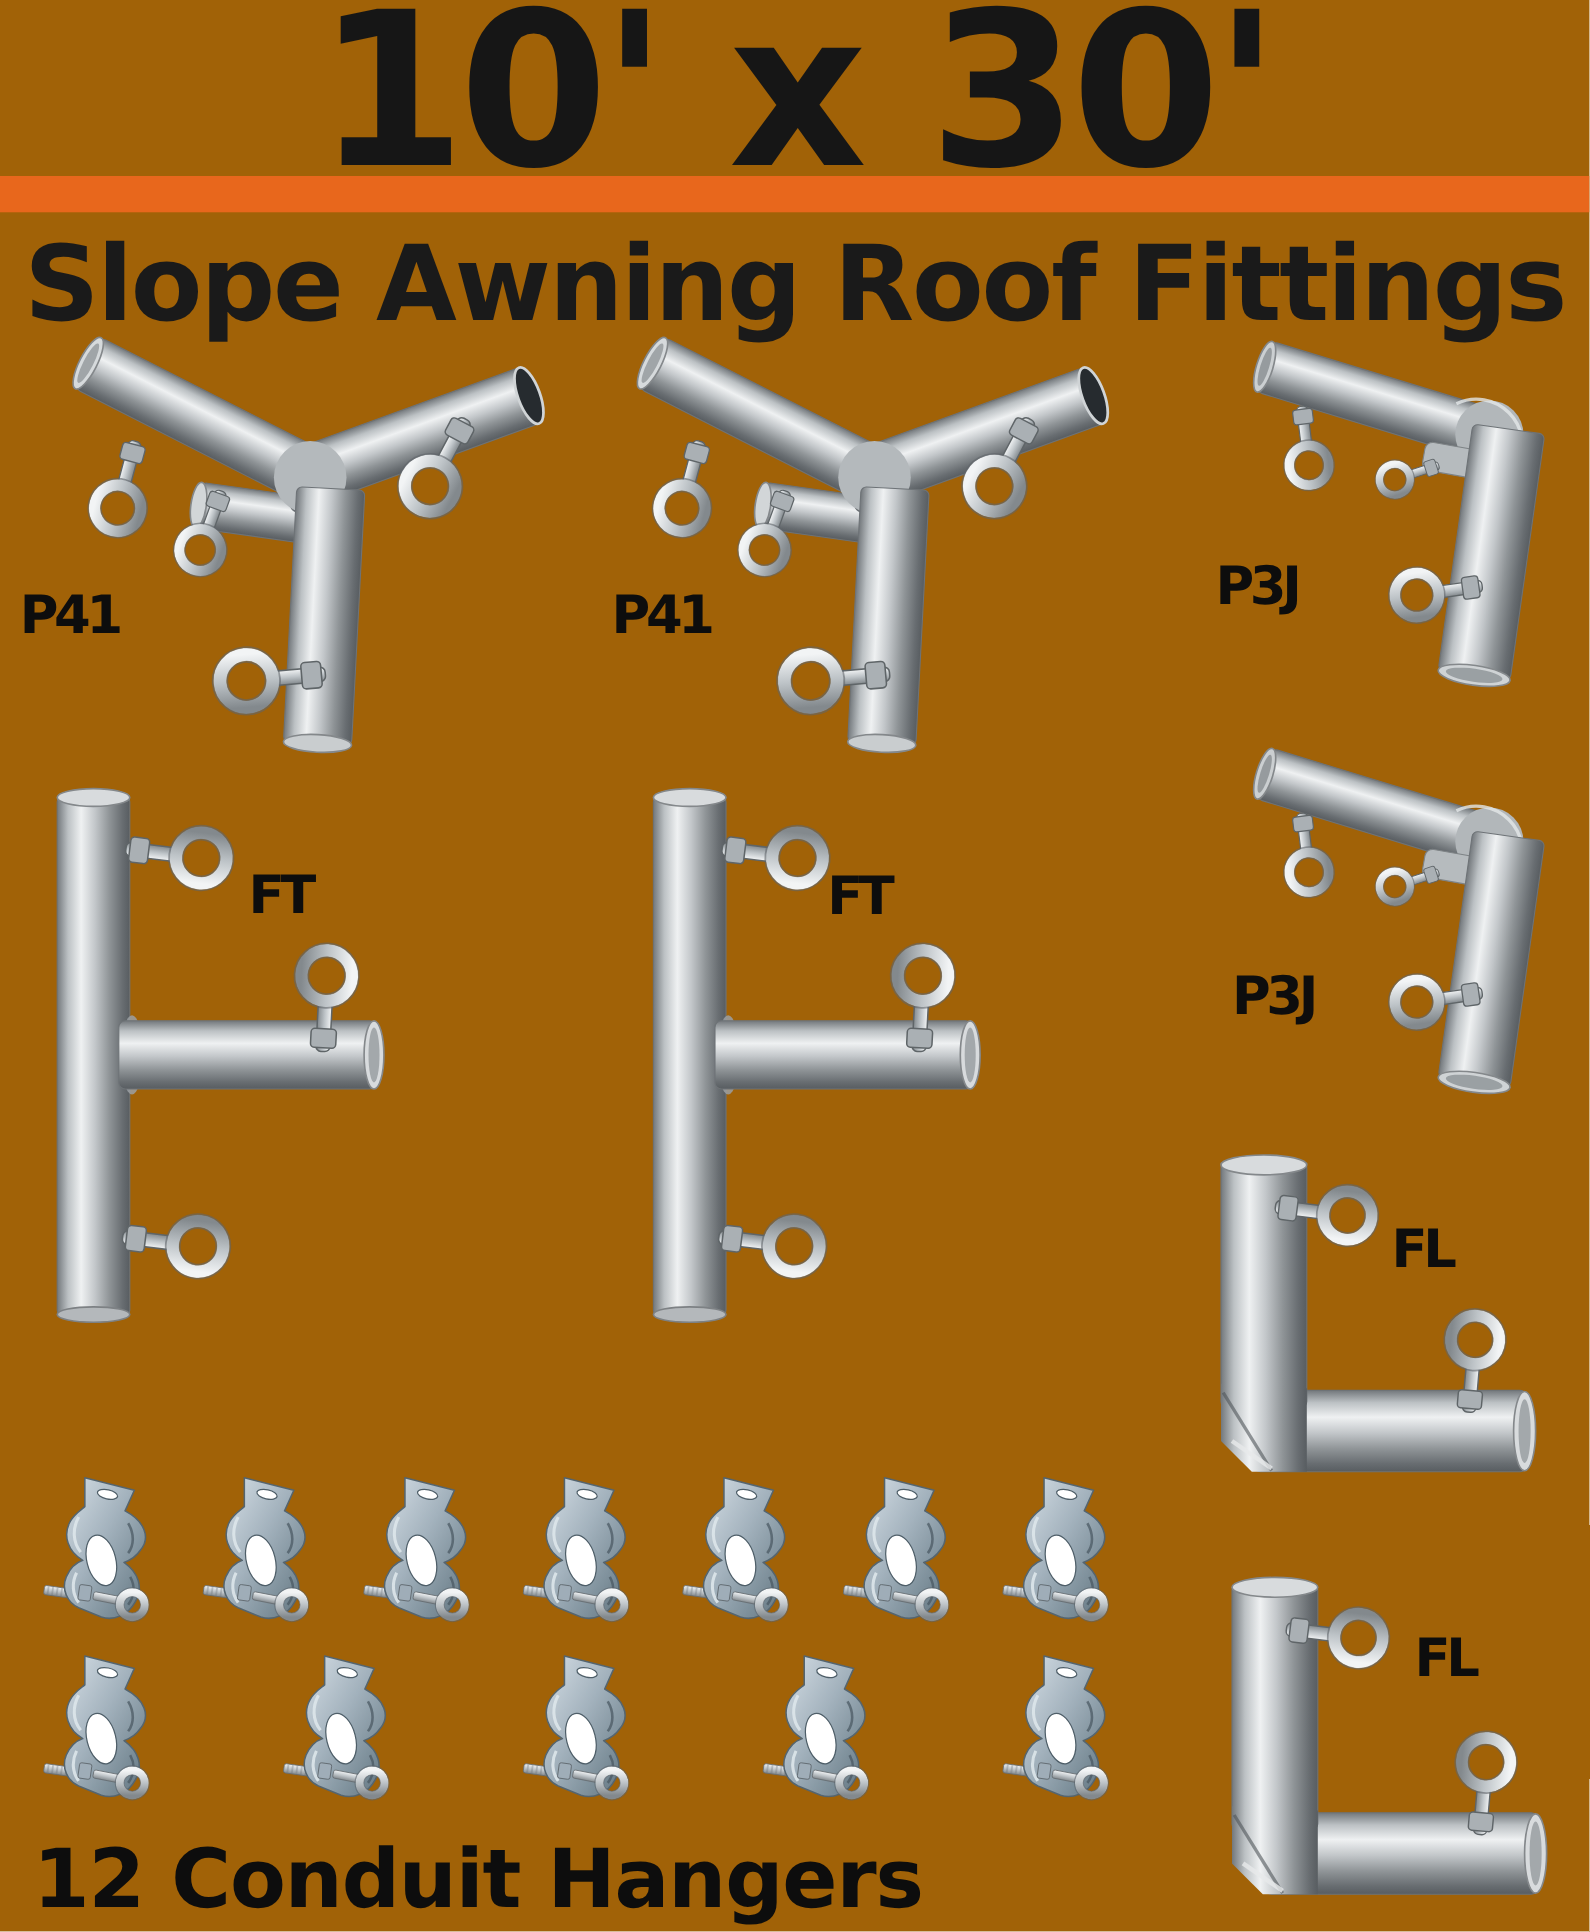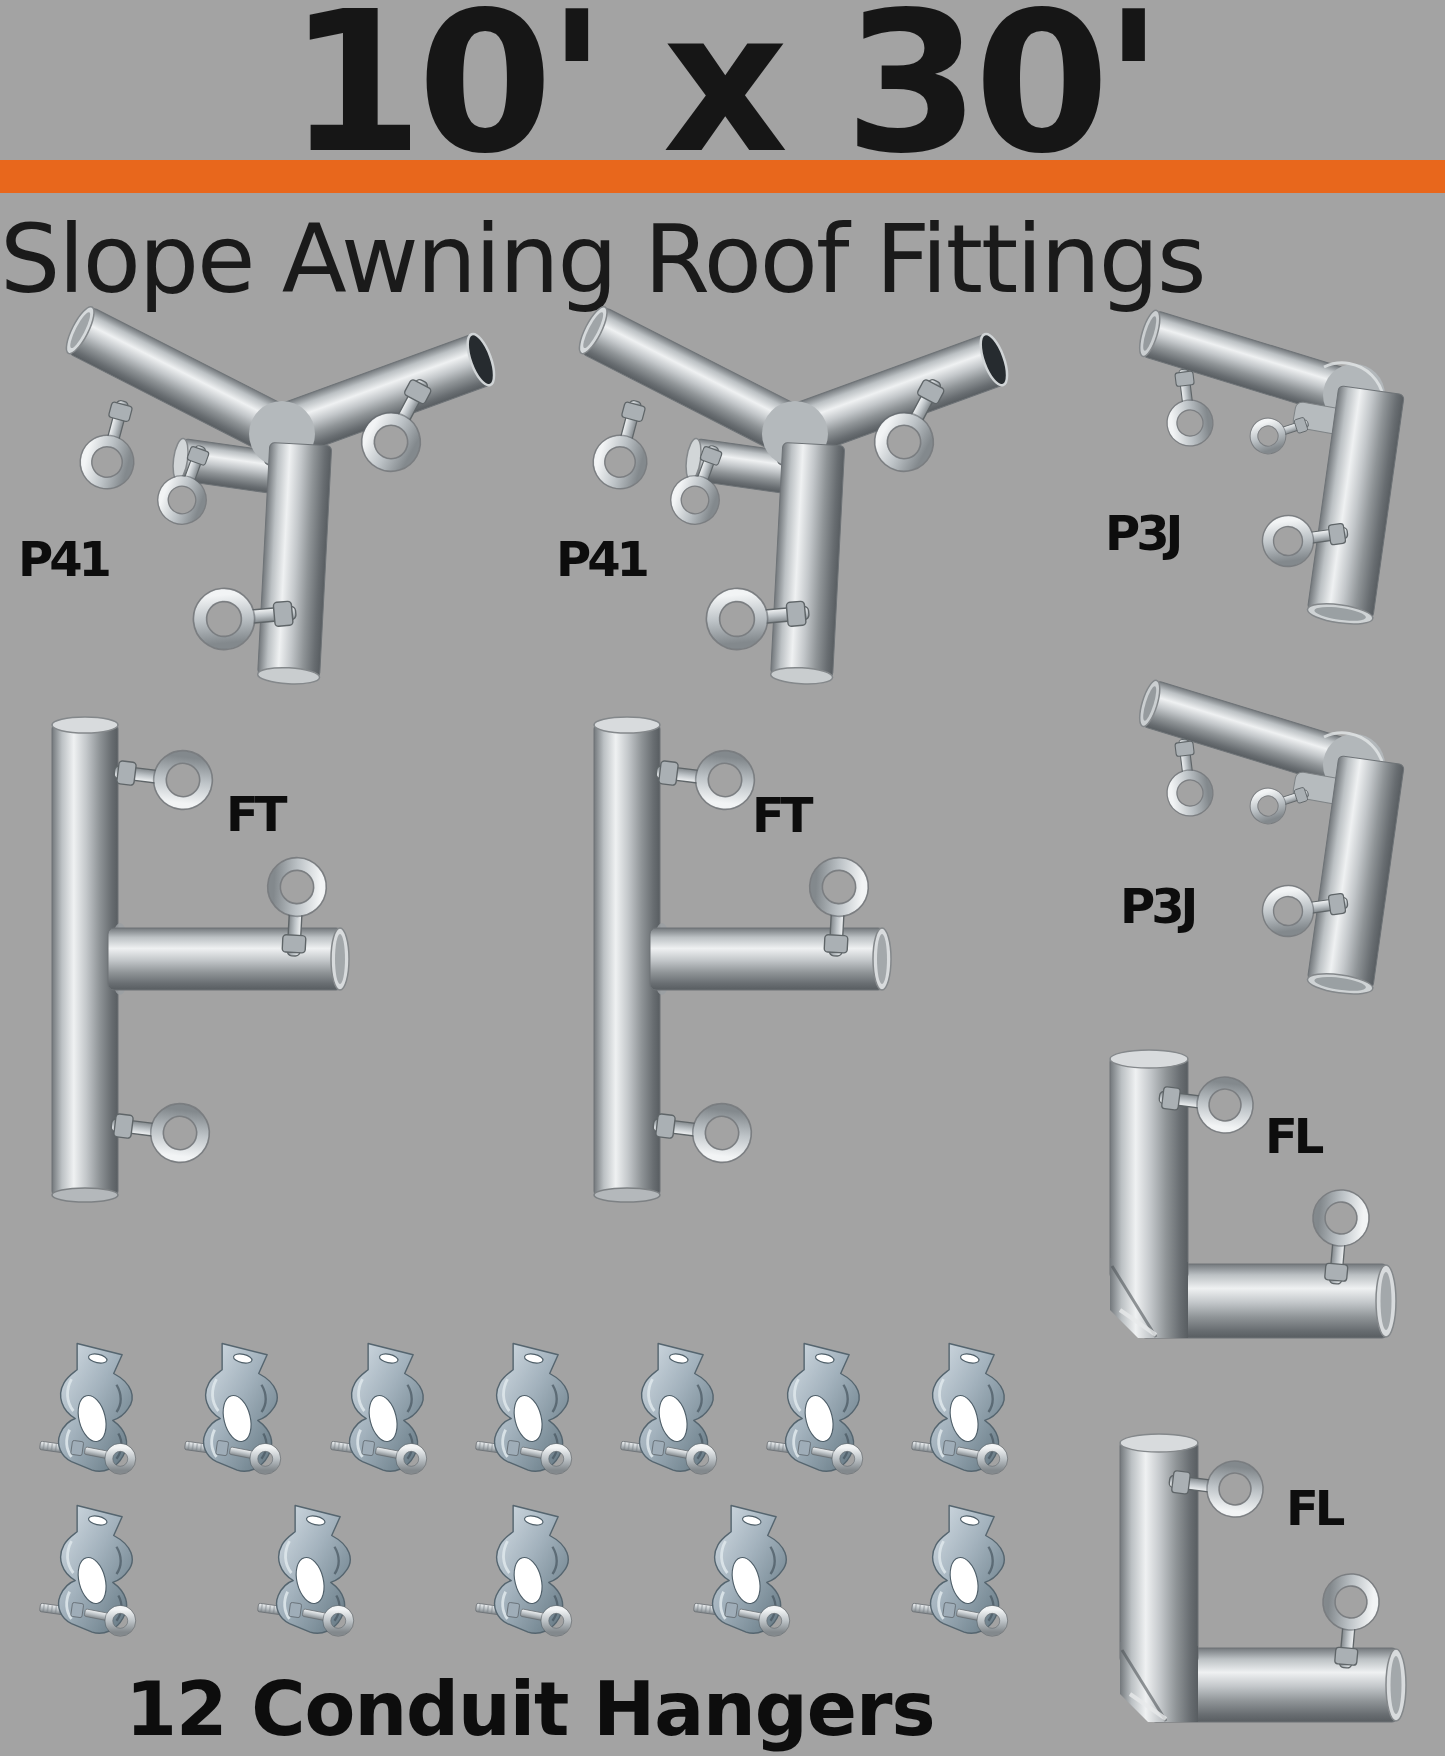--- a/index.html
+++ b/index.html
@@ -1,35 +1,35 @@
 <!DOCTYPE html>
 <html><head>
 <meta charset="utf-8">
 <style>
   html,body{margin:0;padding:0;background:#ffffff;}
   body{width:1445px;height:1756px;overflow:hidden;
        font-family:"DejaVu Sans","Liberation Sans",sans-serif;color:#141414;}
-  .stage{position:relative;width:1445px;height:1756px;background:#a3a3a3;}
+  .stage{position:relative;width:1445px;height:1756px;background:#a16207;}
   .title{position:absolute;top:-31px;left:0;width:1445px;text-align:center;
          font-size:195px;font-weight:700;letter-spacing:-6px;line-height:normal;
          color:#161616;white-space:nowrap;}
   .divider{position:absolute;top:160px;left:0;width:1445px;height:33px;background:#e8671c;}
-  .subtitle{position:absolute;top:204px;left:0;width:1445px;
-            font-size:95px;font-weight:400;letter-spacing:-2px;line-height:normal;
+  .subtitle{position:absolute;top:204px;left:0;width:1445px;text-align:center;
+            font-size:95px;font-weight:700;letter-spacing:-2px;line-height:normal;
             color:#1a1a1a;white-space:nowrap;}
   .part{position:absolute;}
   .part svg{display:block;width:100%;height:100%;overflow:visible;}
   .part-label{position:absolute;font-size:48px;font-weight:700;letter-spacing:-4px;
               line-height:normal;color:#0d0d0d;white-space:nowrap;}
   .hanger-grid{position:absolute;left:30px;top:1336px;width:1000px;height:312px;
                display:flex;flex-wrap:wrap;justify-content:space-between;
                align-content:space-between;}
   .hanger-cell{width:128px;height:150px;}
   .hanger-cell svg{display:block;width:100%;height:100%;}
-  .caption{position:absolute;top:1666px;left:30px;width:1000px;text-align:center;
+  .caption{position:absolute;top:1666px;left:30px;width:1000px;
            font-size:74px;font-weight:700;letter-spacing:-1px;line-height:normal;
            color:#0d0d0d;white-space:nowrap;}
   .defs-svg{position:absolute;width:0;height:0;}
 </style>
 </head>
 <body>
 
 <div class="stage">
 
   <svg class="defs-svg" aria-hidden="true">

